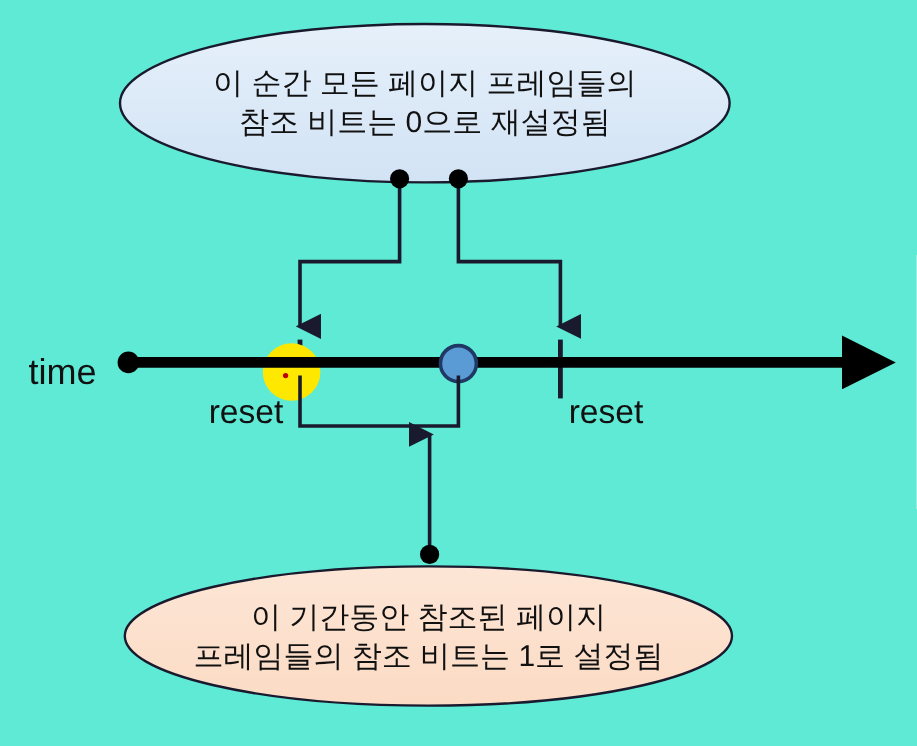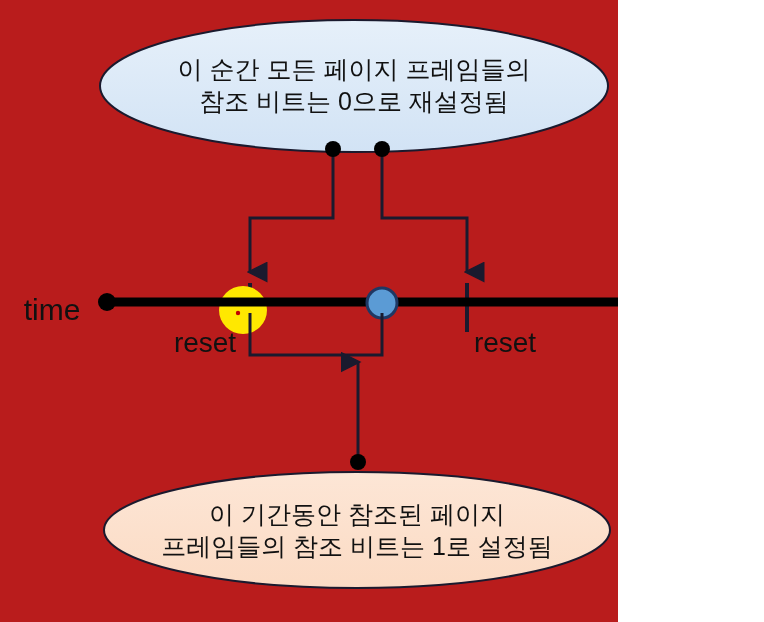--- a/index.html
+++ b/index.html
@@ -5,24 +5,24 @@
   html, body {
     margin: 0;
     padding: 0;
     background: #ffffff;
   }
   body {
     font-family: "Liberation Sans", sans-serif;
   }
   #diagram-root {
     position: relative;
-    width: 618px;
+    width: 764px;
     height: 622px;
     overflow: hidden;
-    background: #b91c1c;
+    background: #5eead4;
   }
   #diagram-svg {
     position: absolute;
     left: 0;
     top: 0;
     width: 764px;
     height: 622px;
   }
   .ellipse-text {
     font-family: "Liberation Sans", sans-serif;

